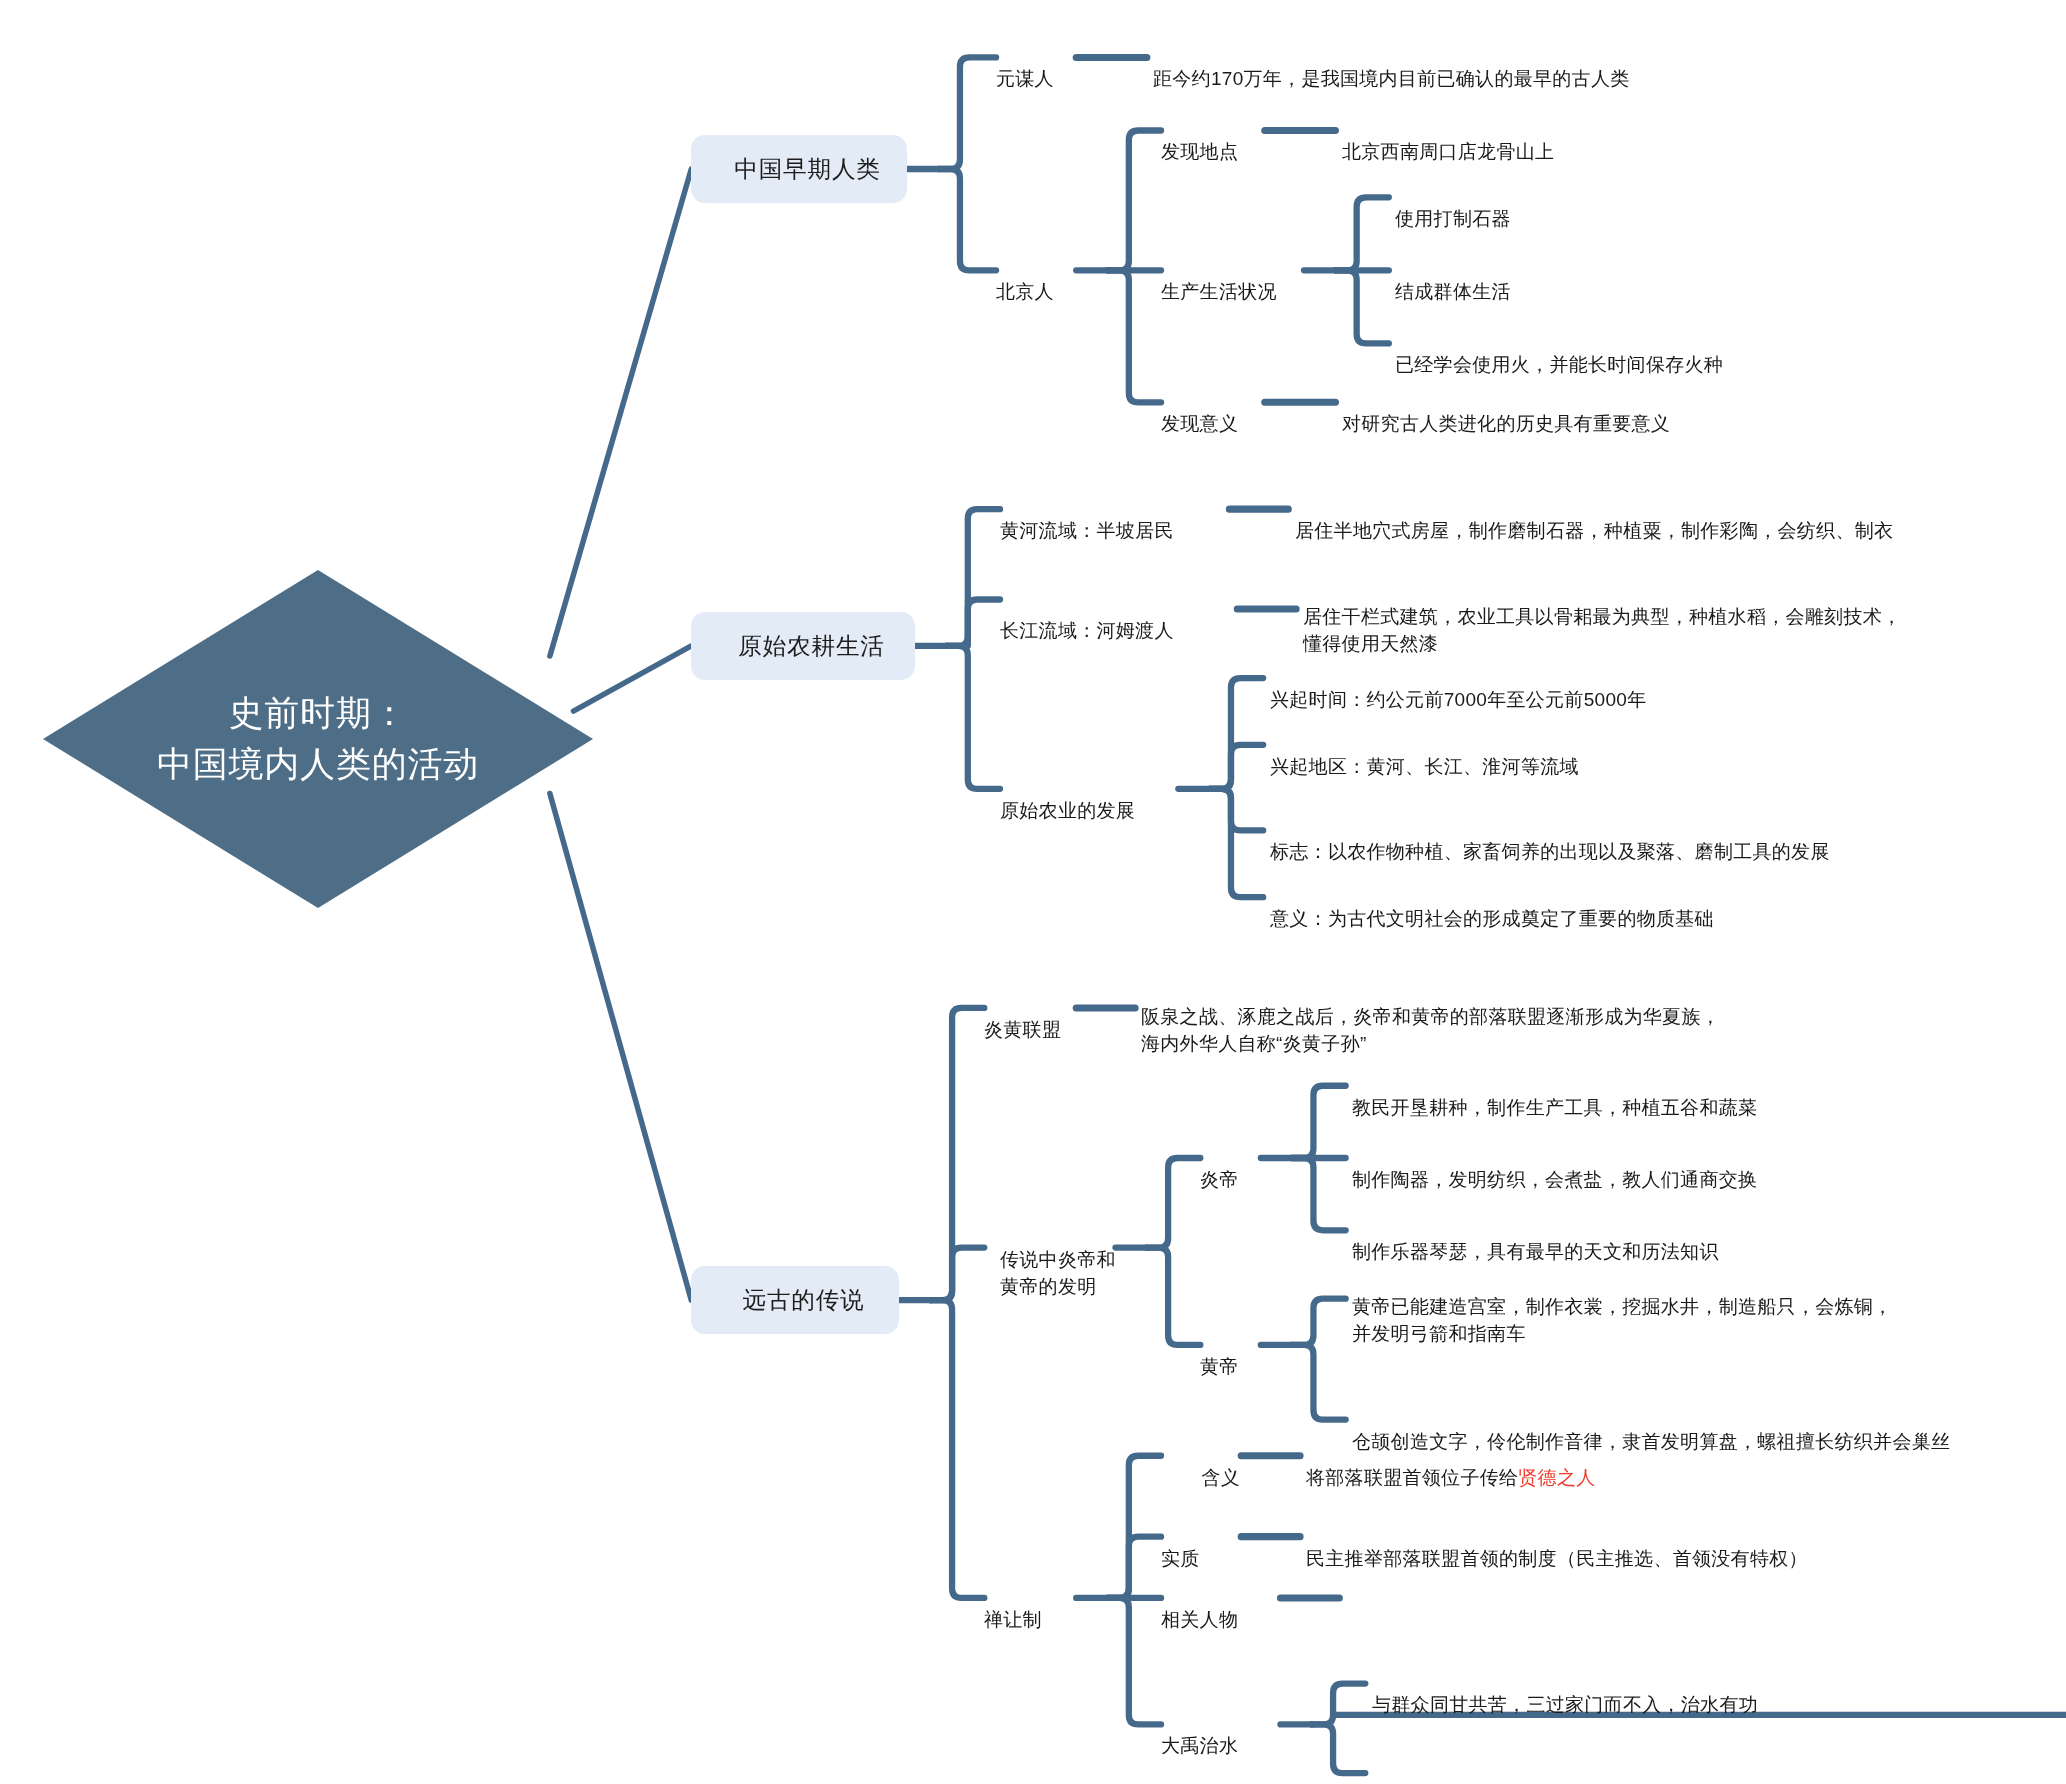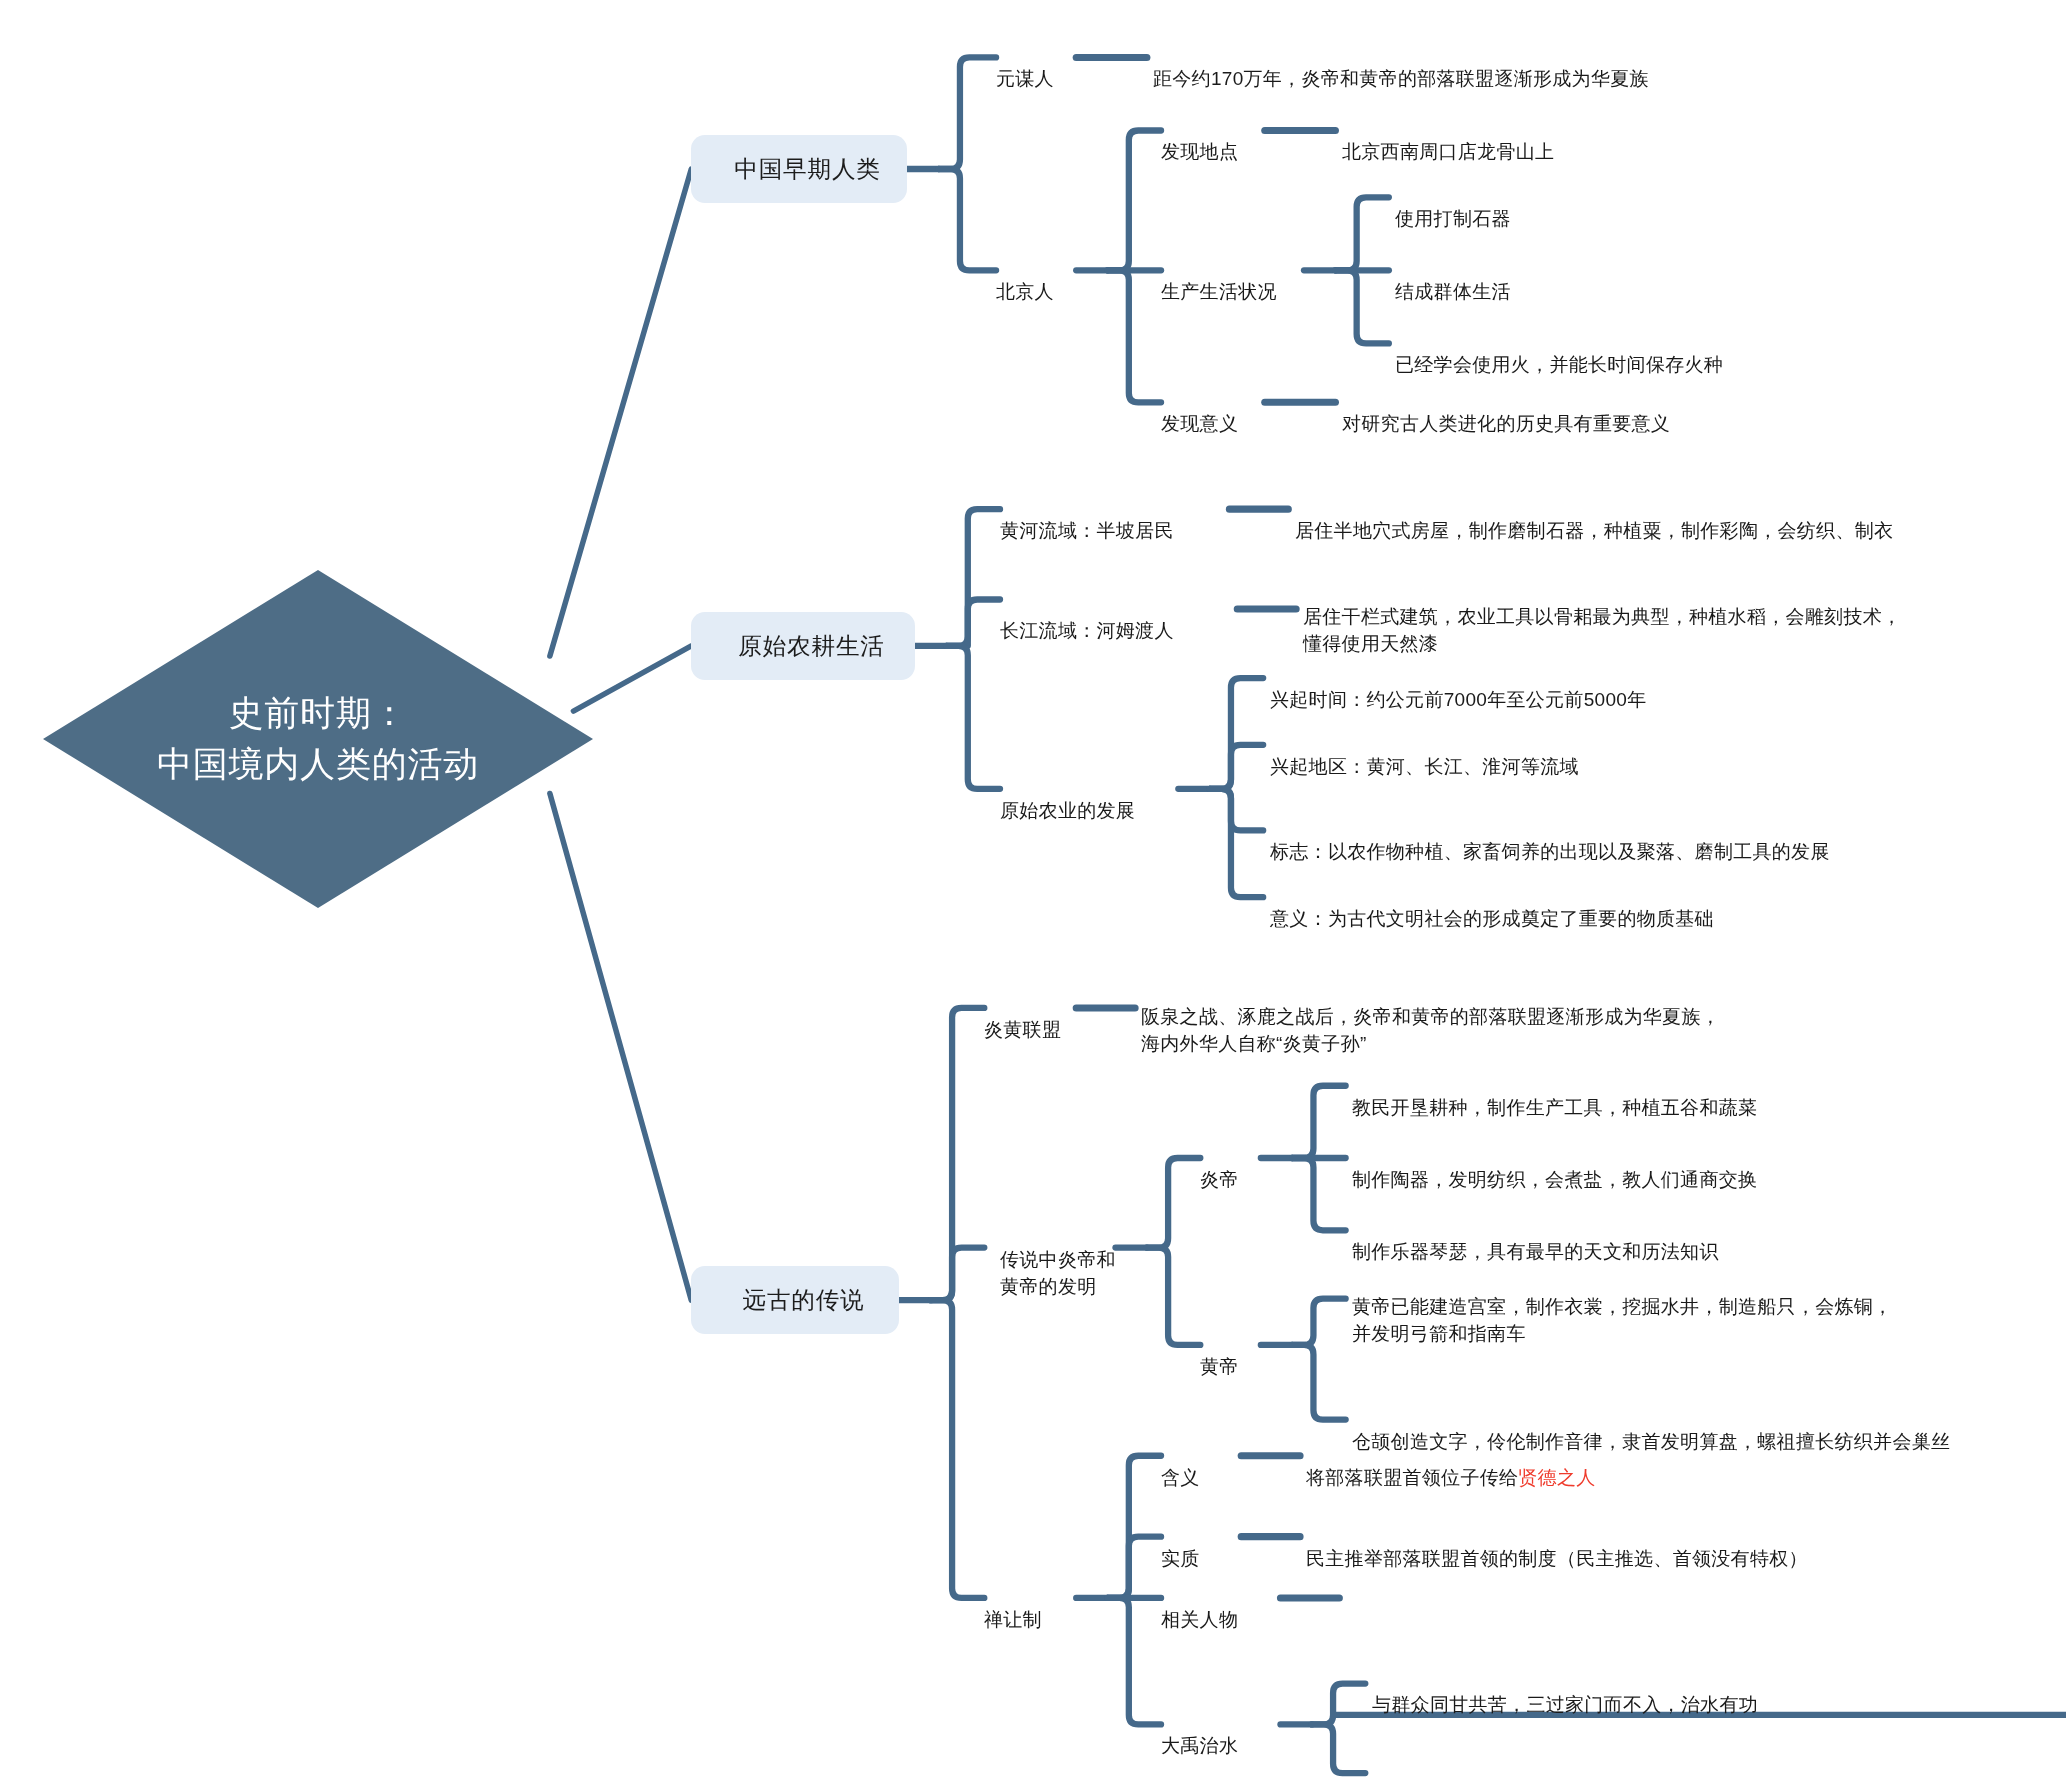--- a/index.html
+++ b/index.html
@@ -183,21 +183,21 @@
   </div>
 
   <div class="node l1" style="left:691px; top:135px; width:216px; height:68px;">
     <span>中国早期人类</span>
   </div>
 
   <div class="node txt l2" style="left:996px; top:39px; width:86px;">
     <span>元谋人</span>
   </div>
   <div class="node txt l3" style="left:1153px; top:39px; width:628px;">
-    <span>距今约170万年，炎帝和黄帝的部落联盟逐渐形成为华夏族</span>
+    <span>距今约170万年，是我国境内目前已确认的最早的古人类</span>
   </div>
 
   <div class="node txt l2" style="left:996px; top:252px; width:86px;">
     <span>北京人</span>
   </div>
 
   <div class="node txt l3" style="left:1161px; top:112px; width:110px;">
     <span>发现地点</span>
   </div>
   <div class="node txt l4" style="left:1342px; top:112px; width:487px;">
@@ -297,21 +297,21 @@
 并发明弓箭和指南车</span>
   </div>
   <div class="node txt l4" style="left:1352px; top:1402px; width:754px;">
     <span>仓颉创造文字，伶伦制作音律，隶首发明算盘，螺祖擅长纺织并会巢丝</span>
   </div>
 
   <div class="node txt l2" style="left:984px; top:1580px; width:94px;">
     <span>禅让制</span>
   </div>
 
-  <div class="node txt l3" style="left:1161px; top:1438px; width:79px;">
+  <div class="node txt l3" style="left:1161px; top:1438px; width:79px;text-align:right;">
     <span>含义</span>
   </div>
   <div class="node txt l4" style="left:1306px; top:1438px; width:707px;">
     <span>将部落联盟首领位子传给</span><span class="hl">贤德之人</span>
   </div>
 
   <div class="node txt l3" style="left:1161px; top:1519px; width:79px;">
     <span>实质</span>
   </div>
   <div class="node txt l4" style="left:1306px; top:1519px; width:770px;">

